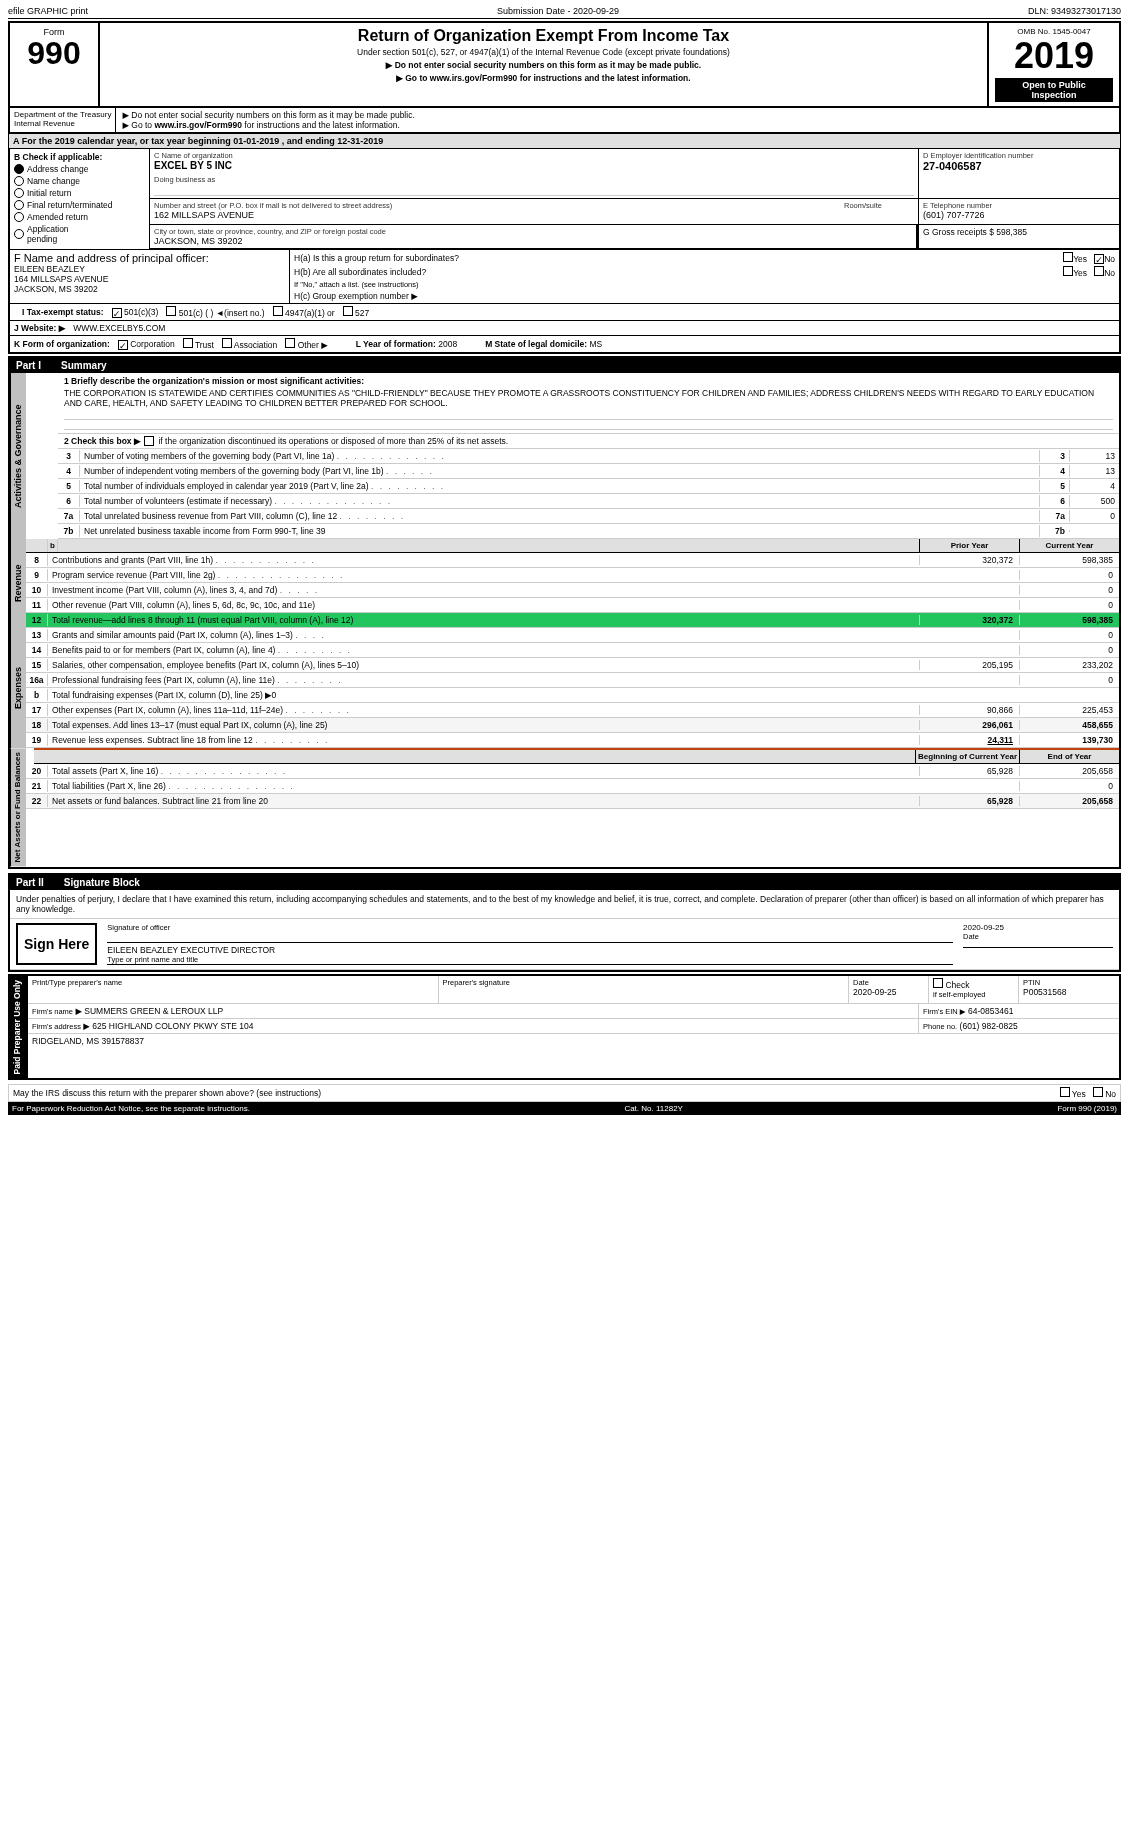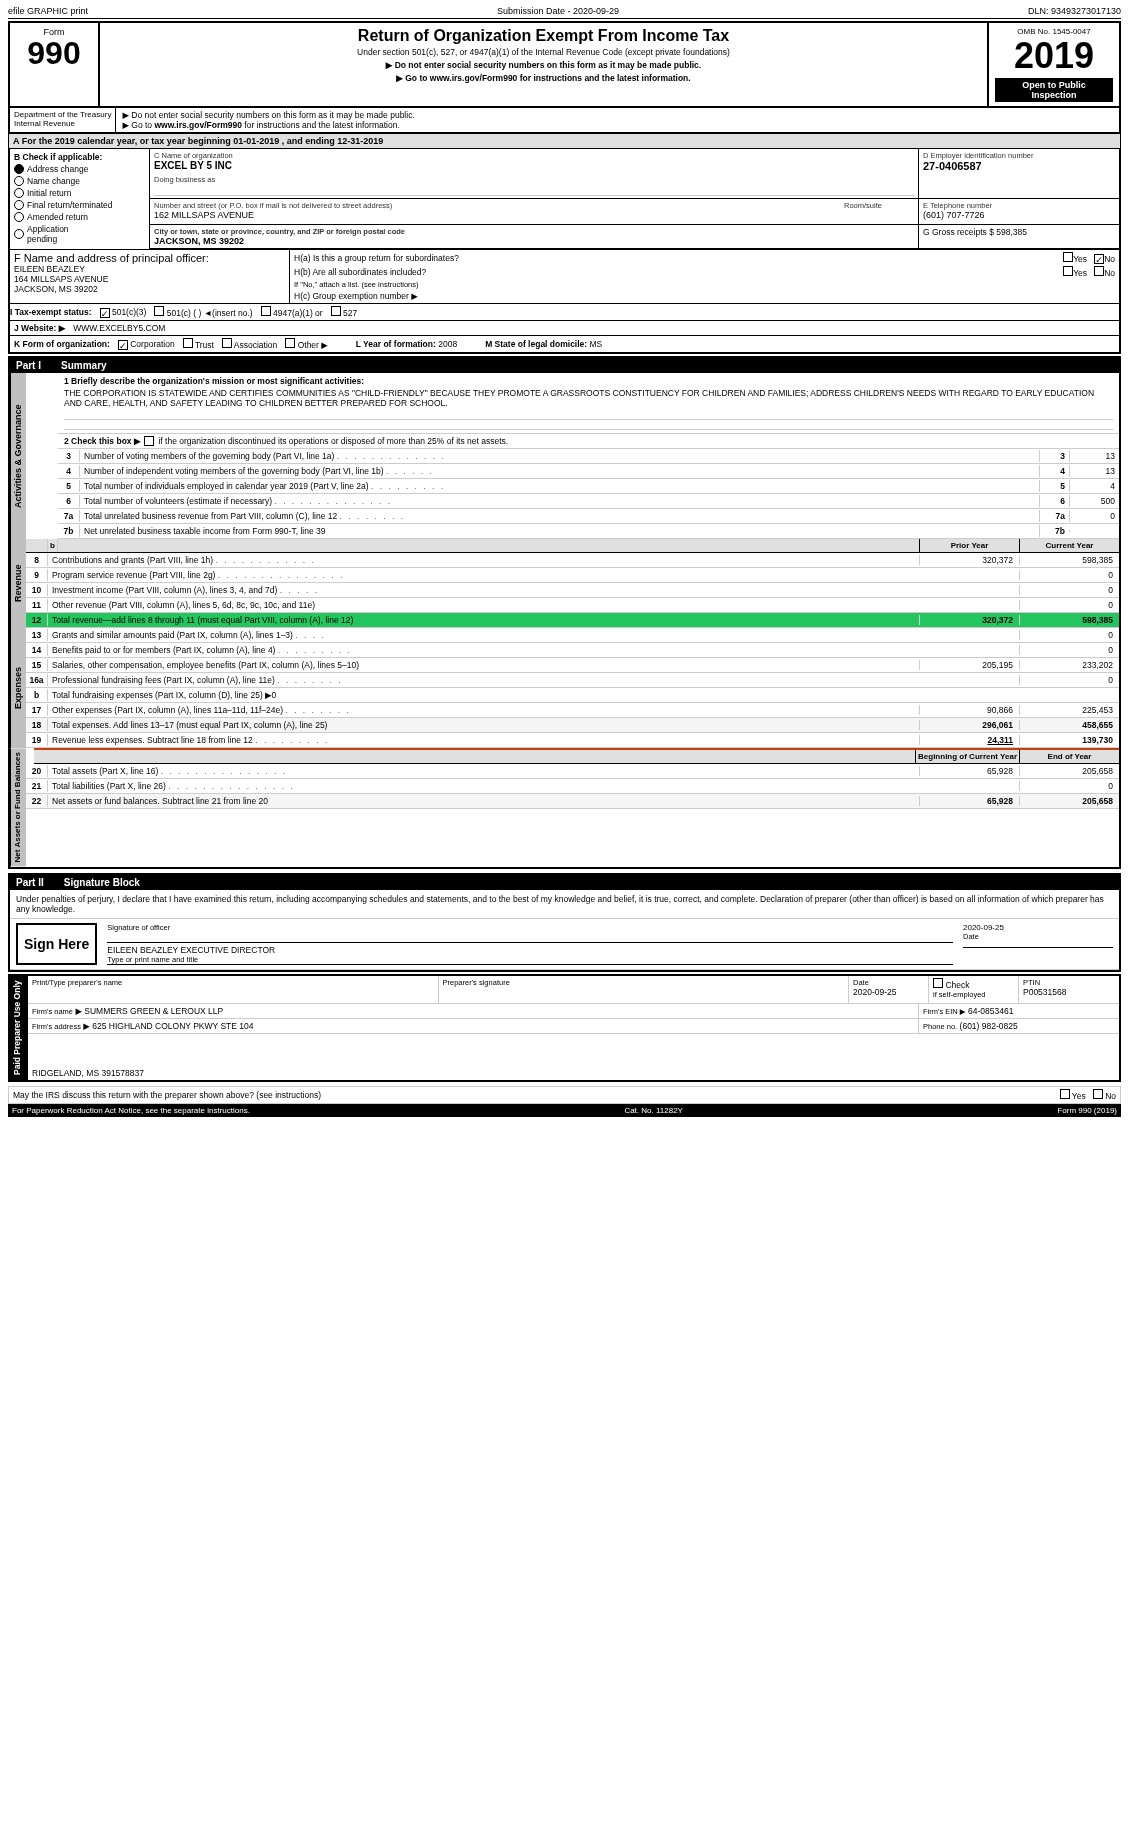--- a/index.html
+++ b/index.html
@@ -276,21 +276,21 @@
             </div>
           </div>
         </div>
         <div style="min-width:200px; padding:2px 4px;">
           <div style="font-size:7.5px; color:#333;">E Telephone number</div>
           <div style="font-size:9px;">(601) 707-7726</div>
         </div>
       </div>
 
       <div style="display:flex; border-bottom:1px solid #000;">
-        <div style="flex:1; border-right:1px solid #000000; padding:2px 4px;font-weight:bold;">
+        <div style="flex:1; border-right:3px solid #000000; padding:2px 4px;">
           <div style="font-size:7.5px; color:#333;">City or town, state or province, country, and ZIP or foreign postal code</div>
           <div style="font-size:9px;">JACKSON, MS 39202</div>
         </div>
         <div style="min-width:200px; padding:2px 4px;">
           <span>G Gross receipts $</span>
           <span>598,385</span>
         </div>
       </div>
     </div>
   </div>
@@ -319,21 +319,21 @@
           <span class="checkbox"></span><span>No</span>
         </span>
       </div>
       <div style="font-size:7.5px; margin-bottom:2px;">If "No," attach a list. (see instructions)</div>
       <div style="font-size:8.5px;">
         <span>H(c) Group exemption number ▶</span>
       </div>
     </div>
   </div>
 
-  <div style="display:flex; border-left:2px solid #000; border-right:2px solid #000; border-bottom:1px solid #000; padding:2px 0; font-size:8.5px; align-items:center; gap:8px;">
+  <div style="display:flex; border-left:2px solid #000; border-right:2px solid #000; border-bottom:1px solid #000; padding:2px 12px; font-size:8.5px; align-items:center; gap:8px;">
     <span style="font-weight:bold;">I Tax-exempt status:</span>
     <span>
       <span class="checkbox checked-box filled"></span>
       <span>501(c)(3)</span>
     </span>
     <span>
       <span class="checkbox"></span>
       <span>501(c) (   ) ◄(insert no.)</span>
     </span>
     <span>
@@ -740,21 +740,21 @@
         <div style="flex:1; border-right:1px solid #ccc; padding:2px 4px;">
           <span style="font-size:7.5px;">Firm's address</span>
           <span>▶ 625 HIGHLAND COLONY PKWY STE 104</span>
         </div>
         <div style="min-width:200px; padding:2px 4px;">
           <span style="font-size:7.5px;">Phone no.</span>
           <span>(601) 982-0825</span>
         </div>
       </div>
 
-      <div style="padding:2px 4px; font-size:8.5px;margin-top:32px;">
+      <div style="padding:2px 4px; font-size:8.5px;">
         <span>RIDGELAND, MS 391578837</span>
       </div>
     </div>
   </div>
 
   <div style="display:flex; align-items:center; border:1px solid #ccc; padding:2px 4px; font-size:8.5px; margin-top:4px;">
     <span style="flex:1;">May the IRS discuss this return with the preparer shown above? (see instructions)</span>
     <span>
       <span class="checkbox"></span> Yes &nbsp;
       <span class="checkbox"></span> No

